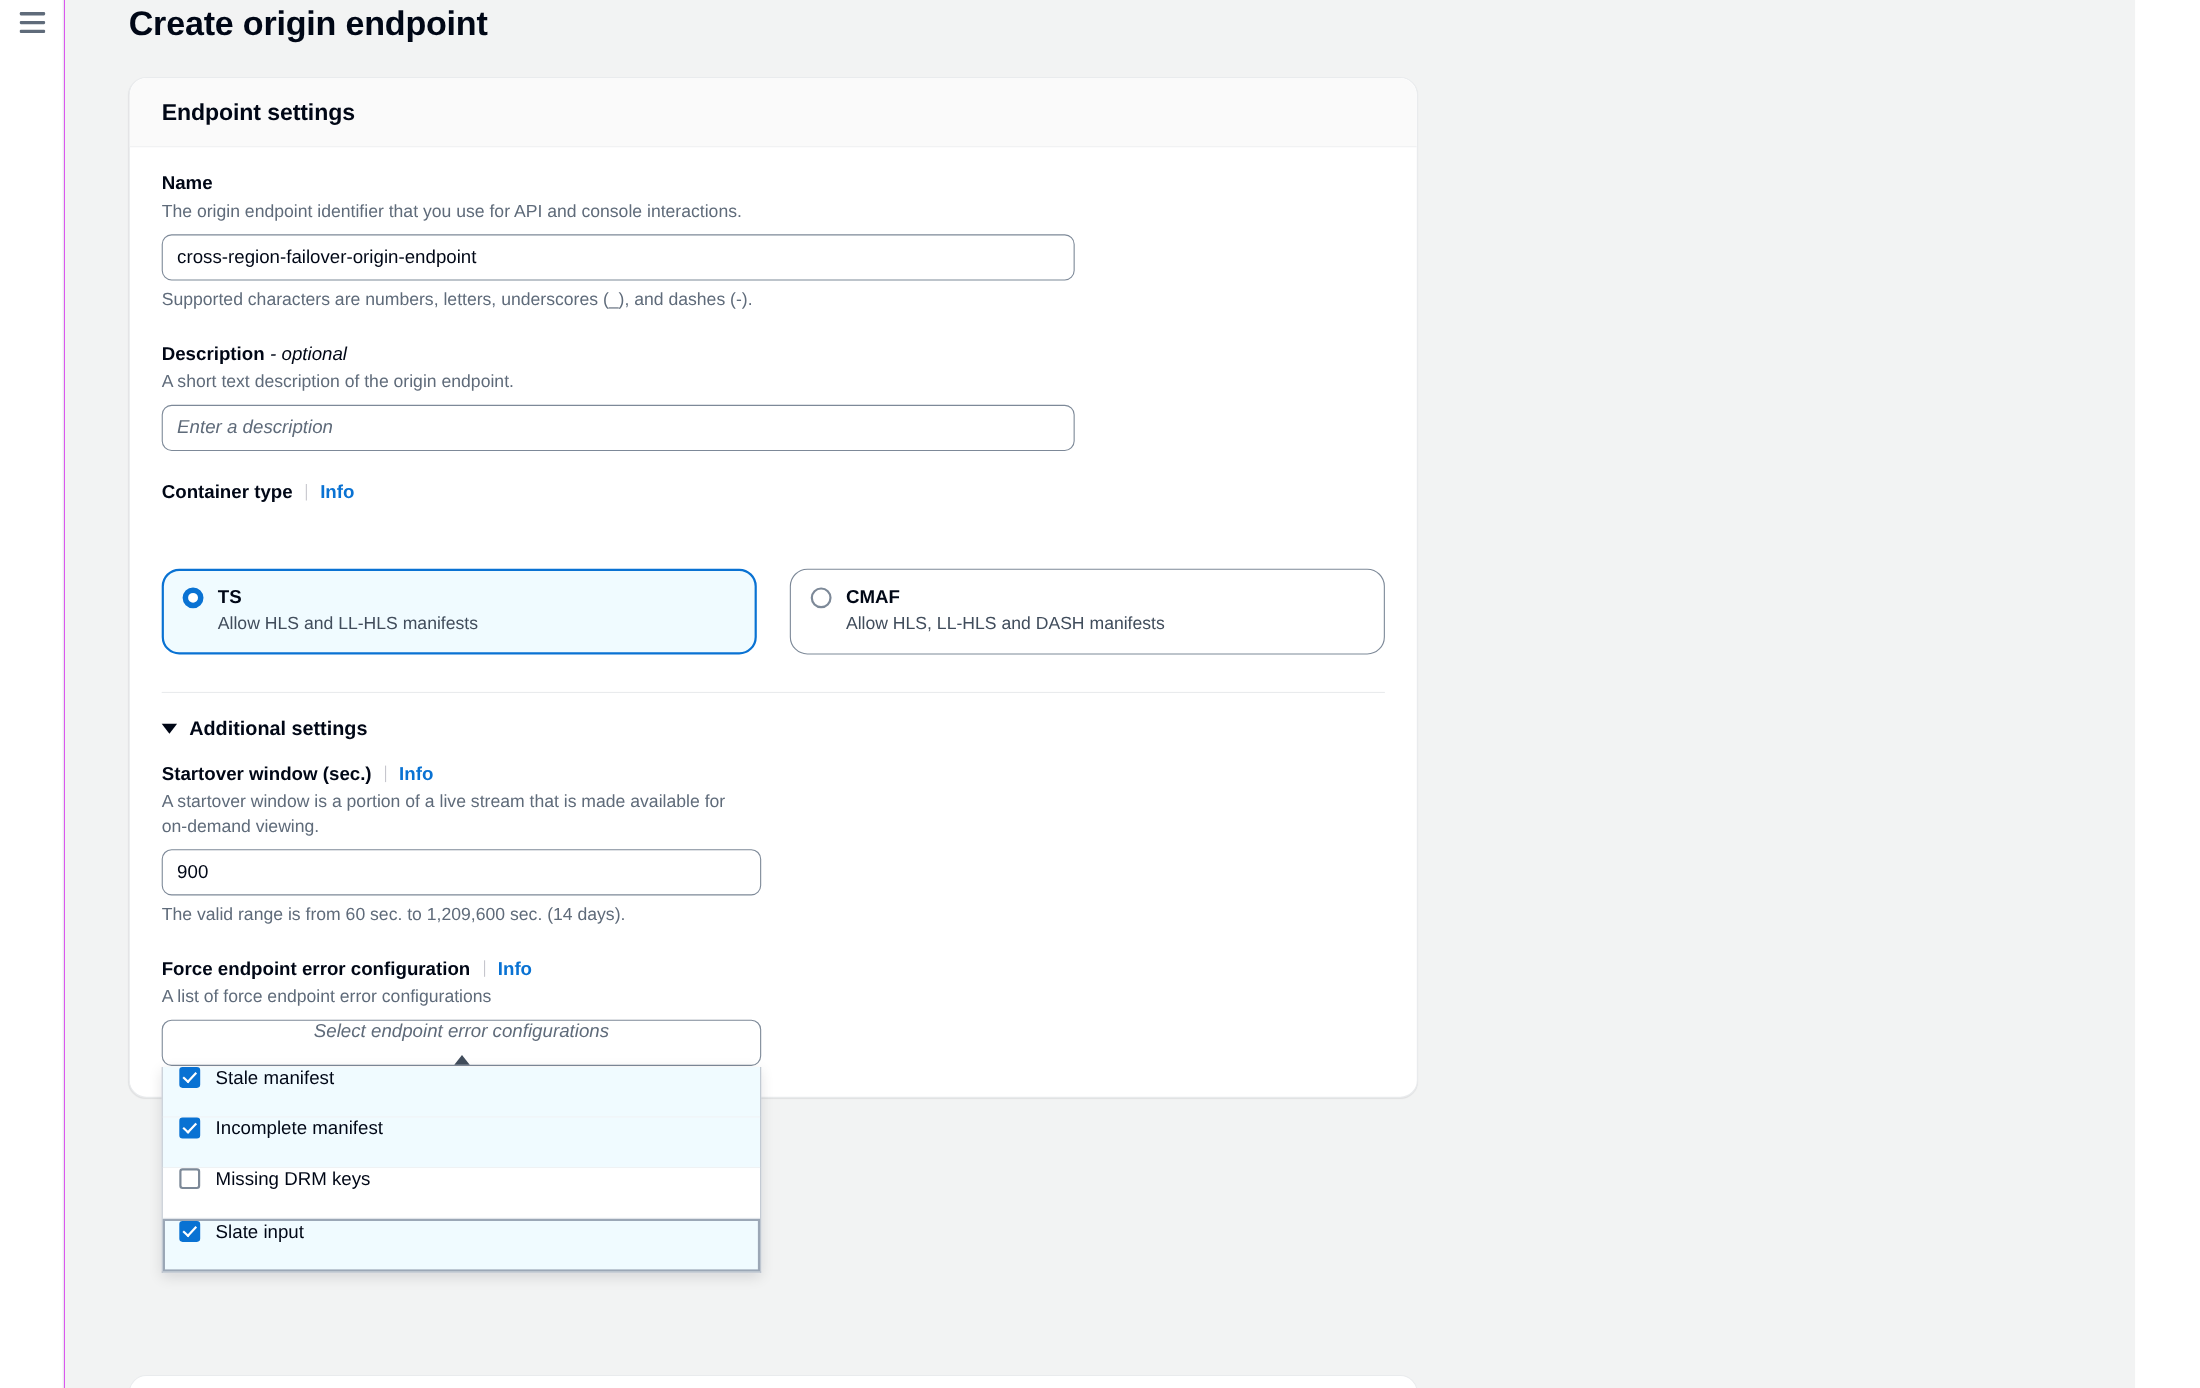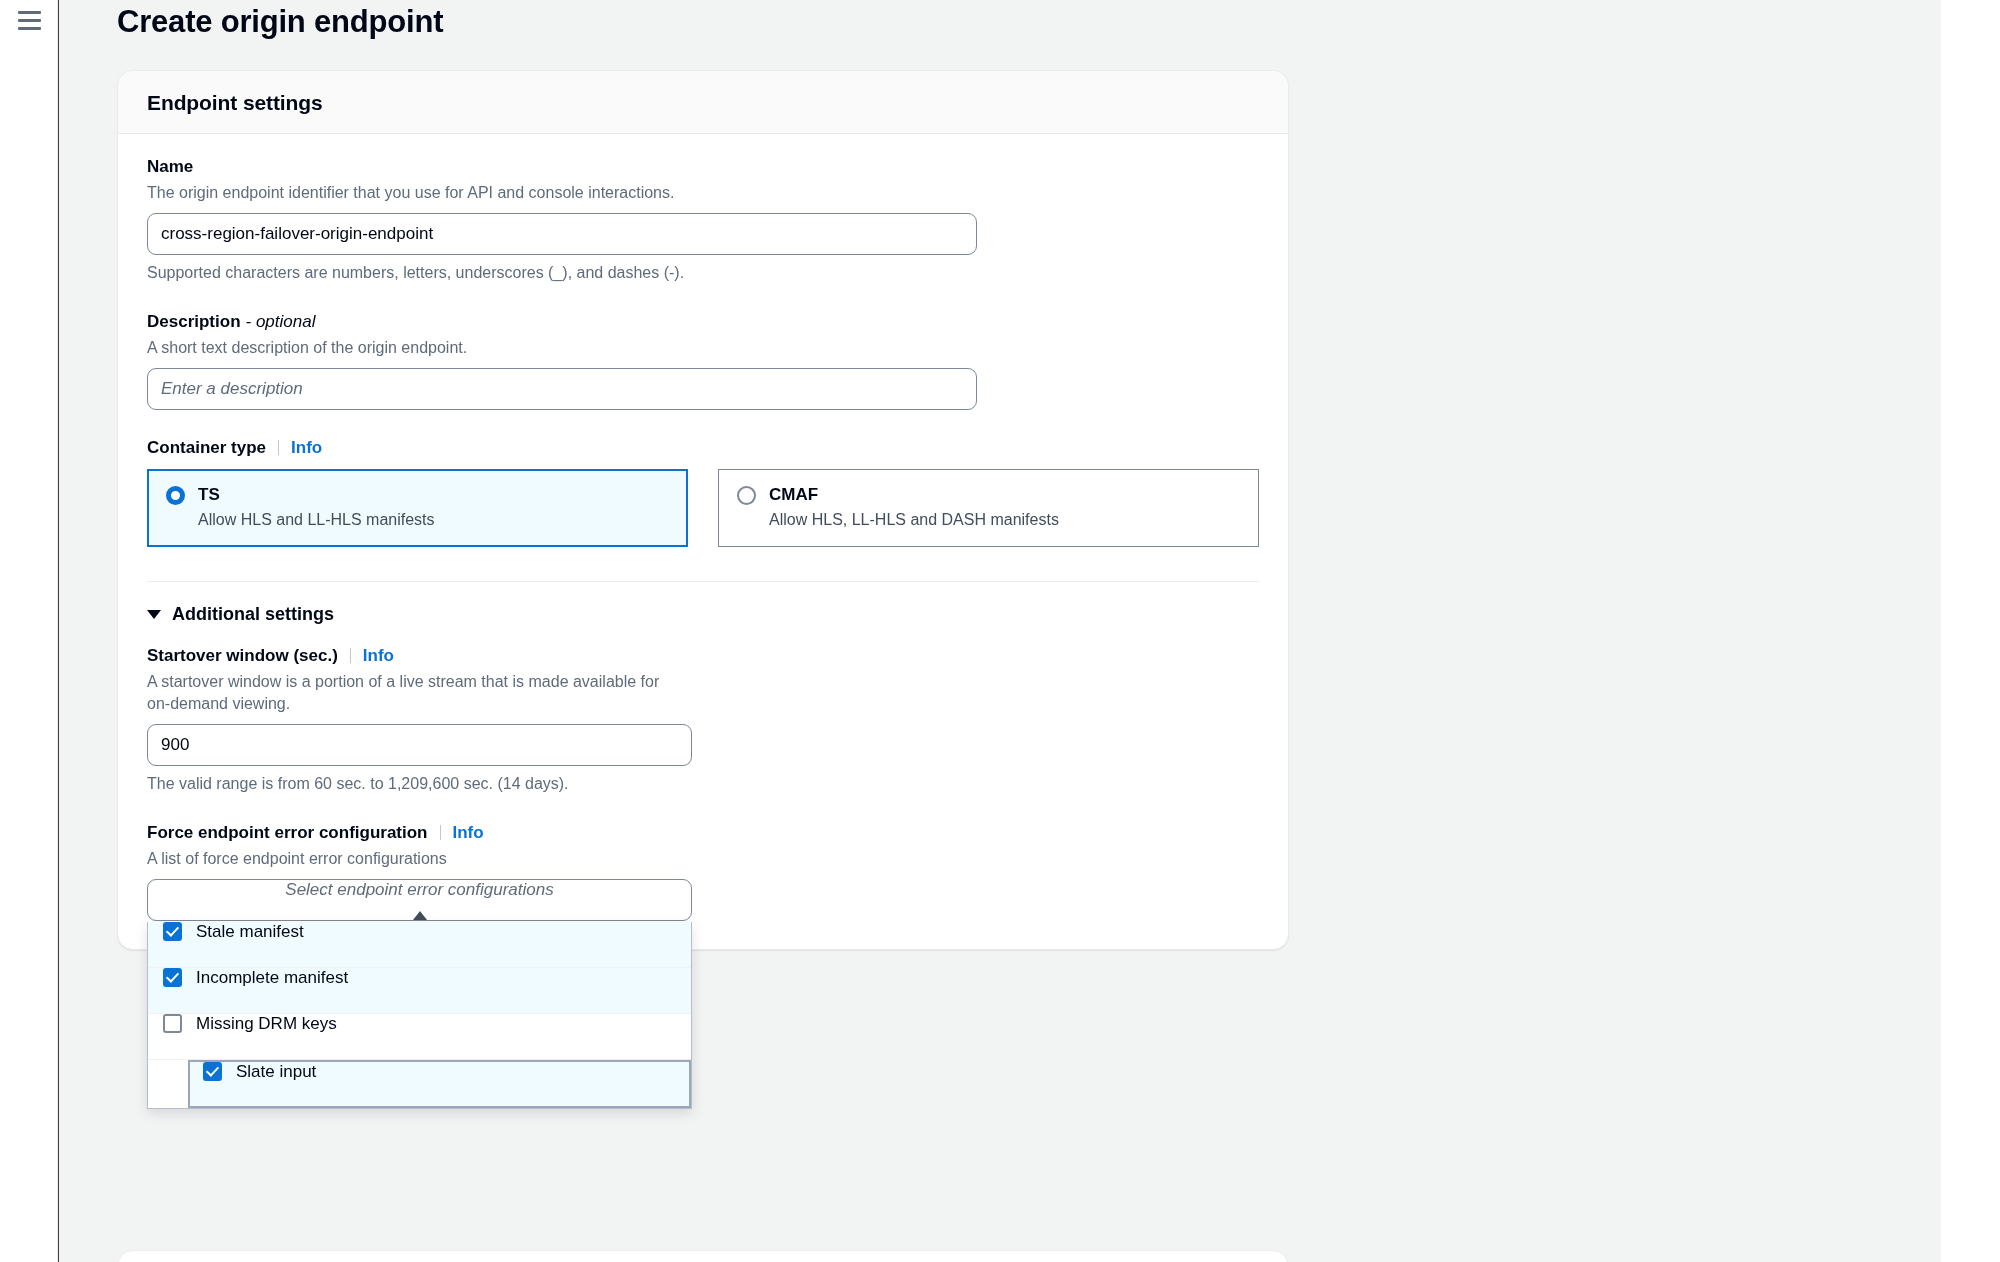--- a/index.html
+++ b/index.html
@@ -10,21 +10,21 @@
     background: #ffffff;
     font-family: "Liberation Sans", sans-serif;
     -webkit-font-smoothing: antialiased;
   }
 
   
   .app {
     position: relative;
     width: 1758px;
     height: 1262px;
-    background: #404040;
+    background: #d946ef;
   }
 
   
   .nav-rail {
     position: absolute;
     left: 0; top: 0;
     width: 58px; height: 1262px;
     background: #ffffff;
     border-right: 1px solid #e9ebed;
   }
@@ -177,24 +177,25 @@
 
   
   .tiles {
     display: flex;
     gap: 30px;
     margin-top: 10px;
   }
   .tile {
     width: 545px;
     border: 1px solid #7d8998;
-    border-radius: 0;
+    border-radius: 16px;
     padding: 15px 18px 17px 18px;
     background: #ffffff;
     cursor: pointer;
+    margin-top: 48px;
   }
   .tile.selected {
     border: 2px solid #0972d3;
     background: #f0fbff;
     padding: 14px 17px 16px 17px;
   }
   .tile-top {
     display: flex;
     align-items: center;
     gap: 13px;
@@ -293,21 +294,20 @@
     cursor: pointer;
     border-bottom: 1px solid #eff1f3;
     background: #ffffff;
   }
   .ms-opt.sel { background: #f0fbff; }
   .ms-opt.focused {
     background: #f0fbff;
     border: 2px solid #9ba7b6;
     height: 48px;
     padding: 0 13px;
-    margin-left: 40px;
   }
   .ck {
     width: 19px; height: 19px;
     border-radius: 3px;
     border: 2px solid #7d8998;
     background: #ffffff;
     flex: 0 0 auto;
     position: relative;
   }
   .ck.on {

